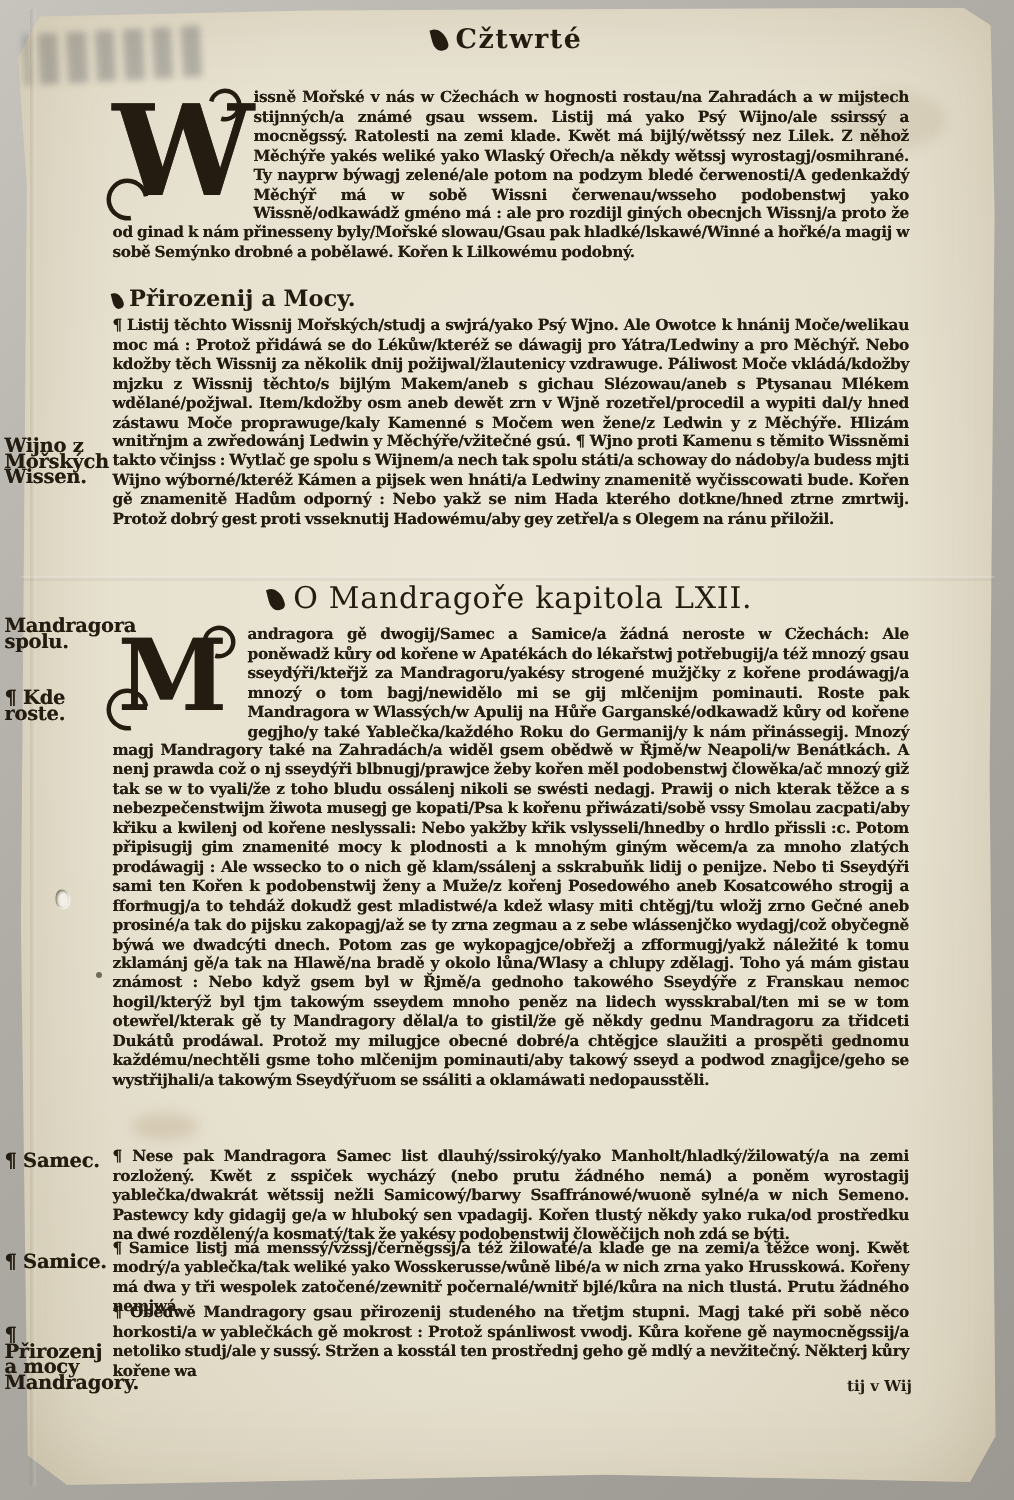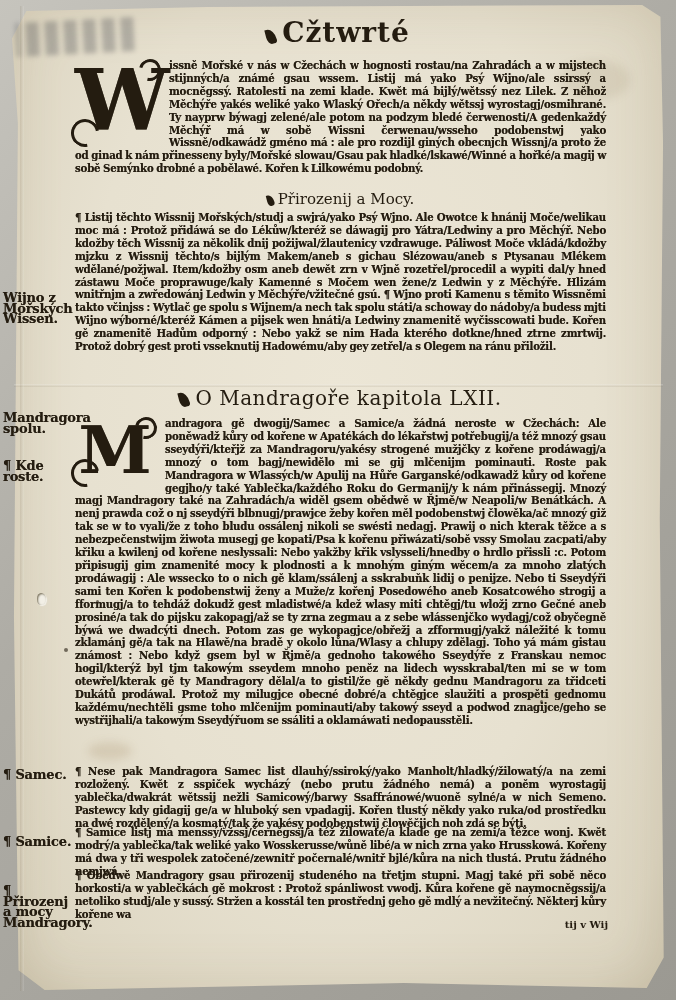--- a/index.html
+++ b/index.html
@@ -29,23 +29,23 @@
     transform:rotate(-3deg) scaleX(-1);filter:blur(2.5px);opacity:.38;
     background:repeating-linear-gradient(90deg,rgba(55,58,66,.75) 0 13px,transparent 13px 19px);
   }
   .content{position:absolute;inset:0;color:#241c10;}
 
   .leaf{display:inline-block;width:10px;height:15px;background:#241c10;
     border-radius:0 95% 4px 60%;transform:rotate(-14deg);margin-right:6px;vertical-align:-2px;}
   .leaf.small{width:7px;height:11px;margin-right:4px;}
 
   .running-title{position:absolute;left:0;right:0;top:16px;text-align:center;
-    font-size:28px;font-weight:bold;letter-spacing:1px;}
-  .subheading{position:absolute;left:75px;width:531px;top:190px;text-align:center;
-    font-size:15px;font-weight:normal;}
+    font-size:18px;font-weight:bold;letter-spacing:1px;}
+  .subheading{position:absolute;left:75px;width:531px;top:190px;text-align:left;
+    font-size:15px;font-weight:bold;}
   .chapter-heading{position:absolute;left:75px;width:531px;top:386px;text-align:center;
     font-size:20px;font-weight:normal;letter-spacing:.5px;}
 
   .para{position:absolute;left:75px;width:531px;
     font-size:10.2px;line-height:12.9px;font-weight:bold;
     text-align:justify;letter-spacing:-.2px;word-spacing:-.6px;
     text-shadow:0 0 .4px rgba(36,28,16,.7);}
   .dropcap{float:left;position:relative;margin:2px 10px 0 0;
     width:84px;height:84px;text-align:center;}
   .dropcap.m{width:80px;height:66px;}

